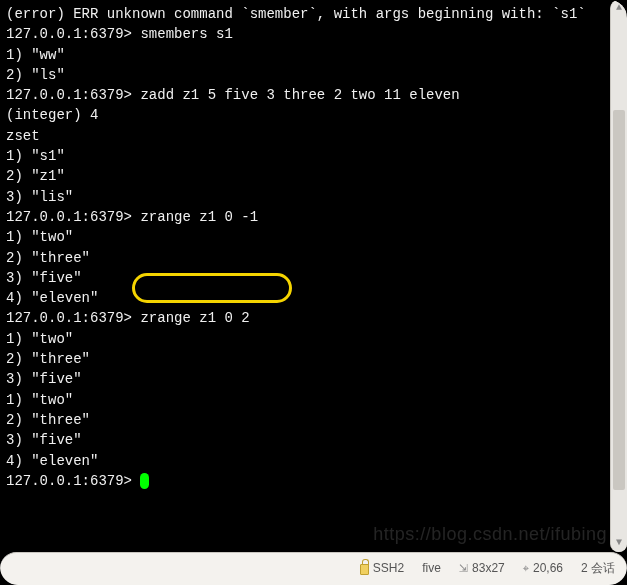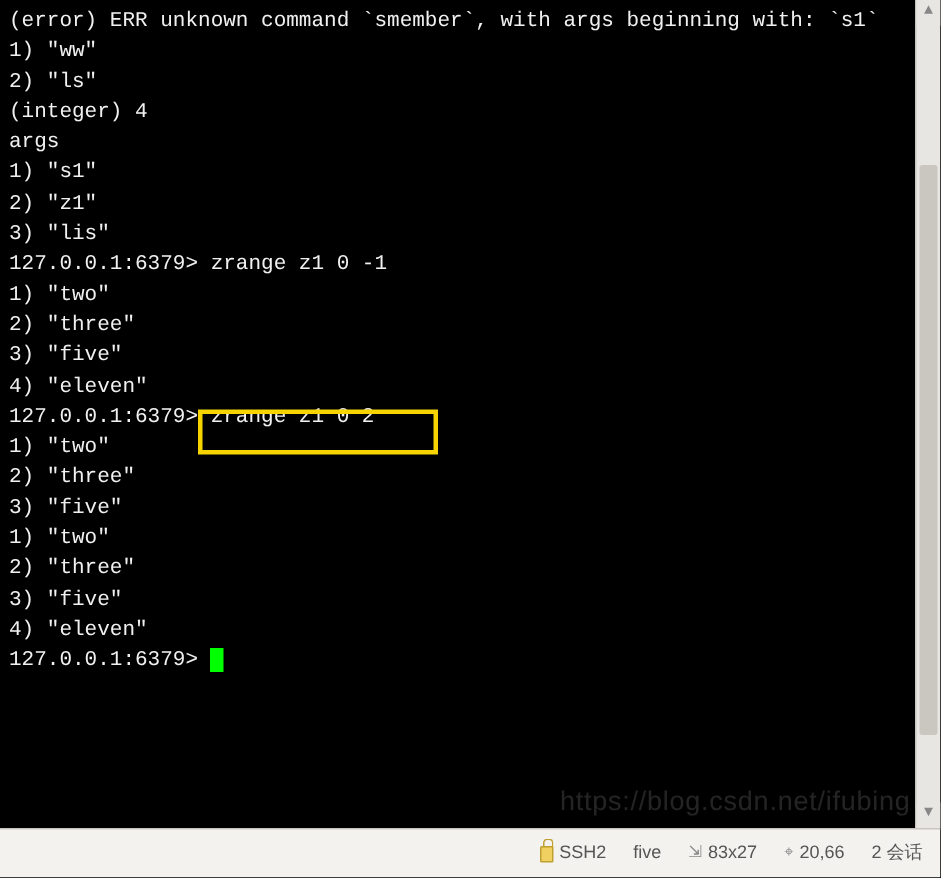--- a/index.html
+++ b/index.html
@@ -1,15 +1,15 @@
 <!DOCTYPE html>
 <html><head>
   <meta charset="utf-8">
   <style>
-    * { margin: 0; padding: 0; box-sizing: border-box; }
+    * { margin: 0; padding: 0; box-sizing: border-box; border-radius: 18px; }
     body {
       width: 627px;
       height: 585px;
       background: #000;
       font-family: "Consolas", "Courier New", monospace;
       font-size: 14px;
       line-height: 1.45;
       color: #f0f0f0;
       overflow: hidden;
       position: relative;
@@ -122,24 +122,26 @@
       letter-spacing: 0.5px;
       pointer-events: none;
     }
   </style>
 </head>
 <body>
 
 <div class="terminal">
   <div id="lines">
       <div class="line">(error) ERR unknown command `smember`, with args beginning with: `s1`</div>
+      <div class="line">127.0.0.1:6379&gt; smembers s1</div>
       <div class="line">1) "ww"</div>
       <div class="line">2) "ls"</div>
+      <div class="line">127.0.0.1:6379&gt; zadd z1 5 five 3 three 2 two 11 eleven</div>
       <div class="line">(integer) 4</div>
-      <div class="line">args</div>
+      <div class="line">zset</div>
       <div class="line">1) "s1"</div>
       <div class="line">2) "z1"</div>
       <div class="line">3) "lis"</div>
       <div class="line">127.0.0.1:6379&gt; zrange z1 0 -1</div>
       <div class="line">1) "two"</div>
       <div class="line">2) "three"</div>
       <div class="line">3) "five"</div>
       <div class="line">4) "eleven"</div>
       <div class="line">127.0.0.1:6379&gt; zrange z1 0 2</div>
       <div class="line">1) "two"</div>

